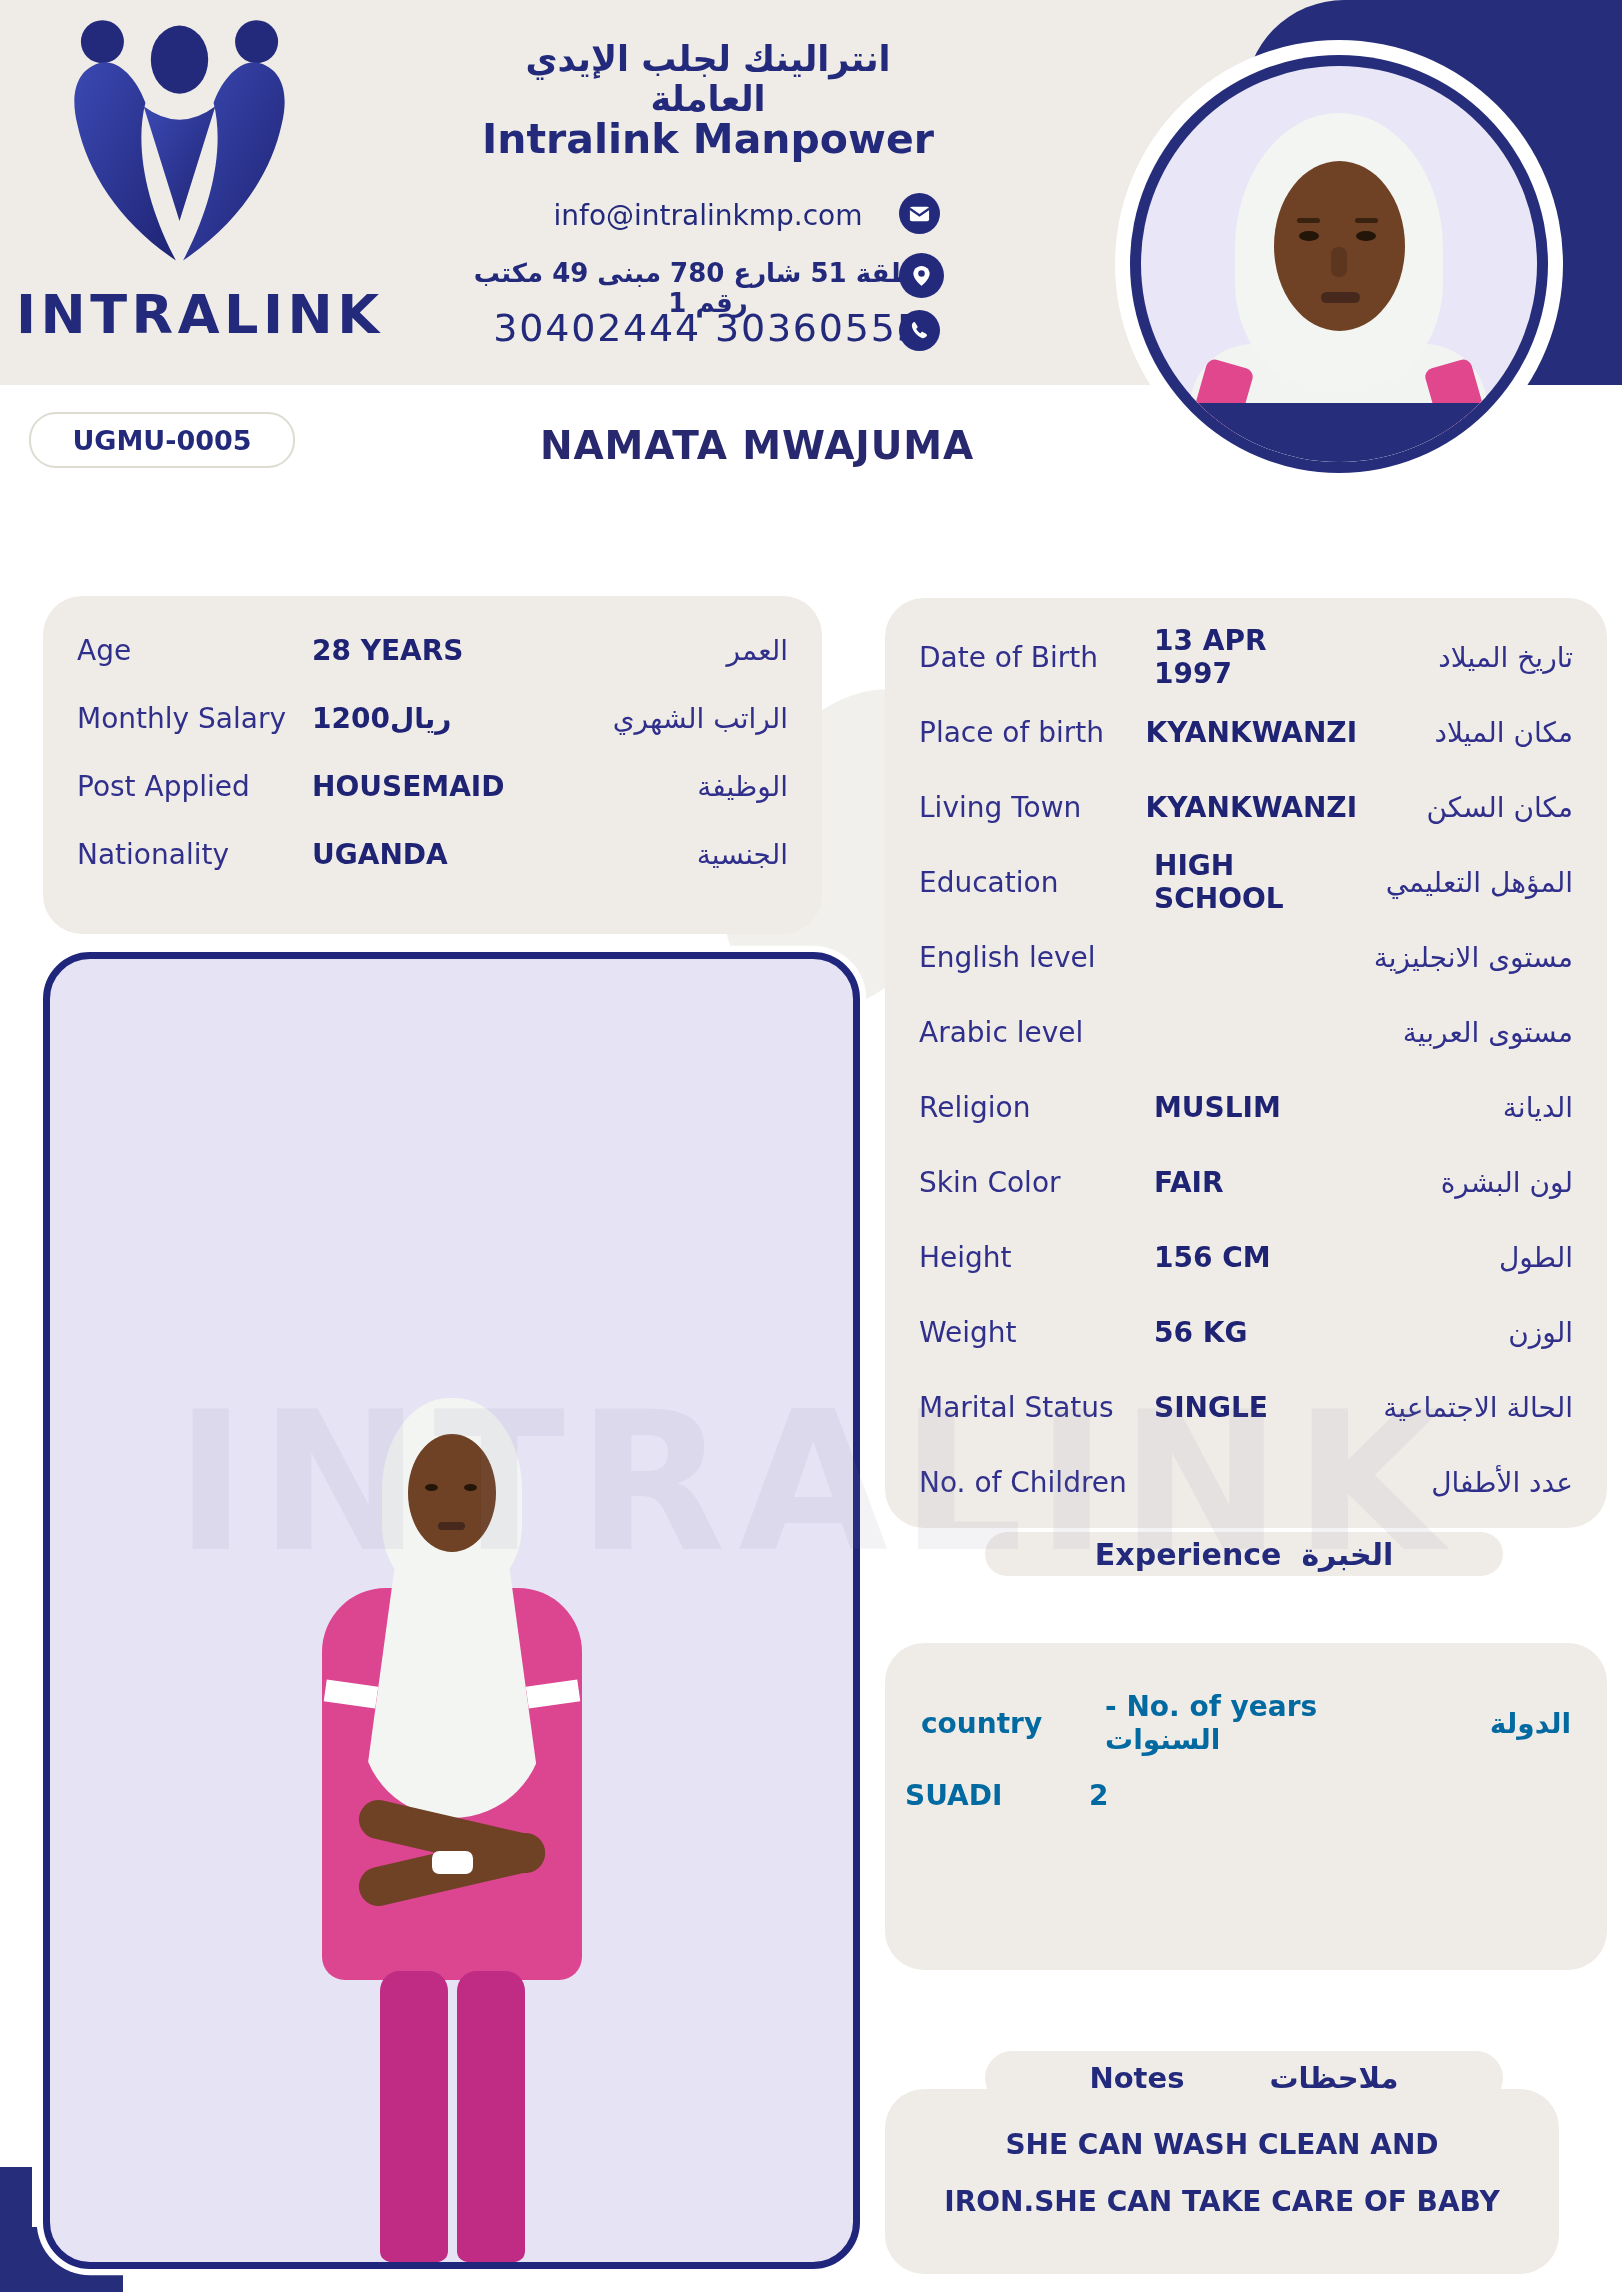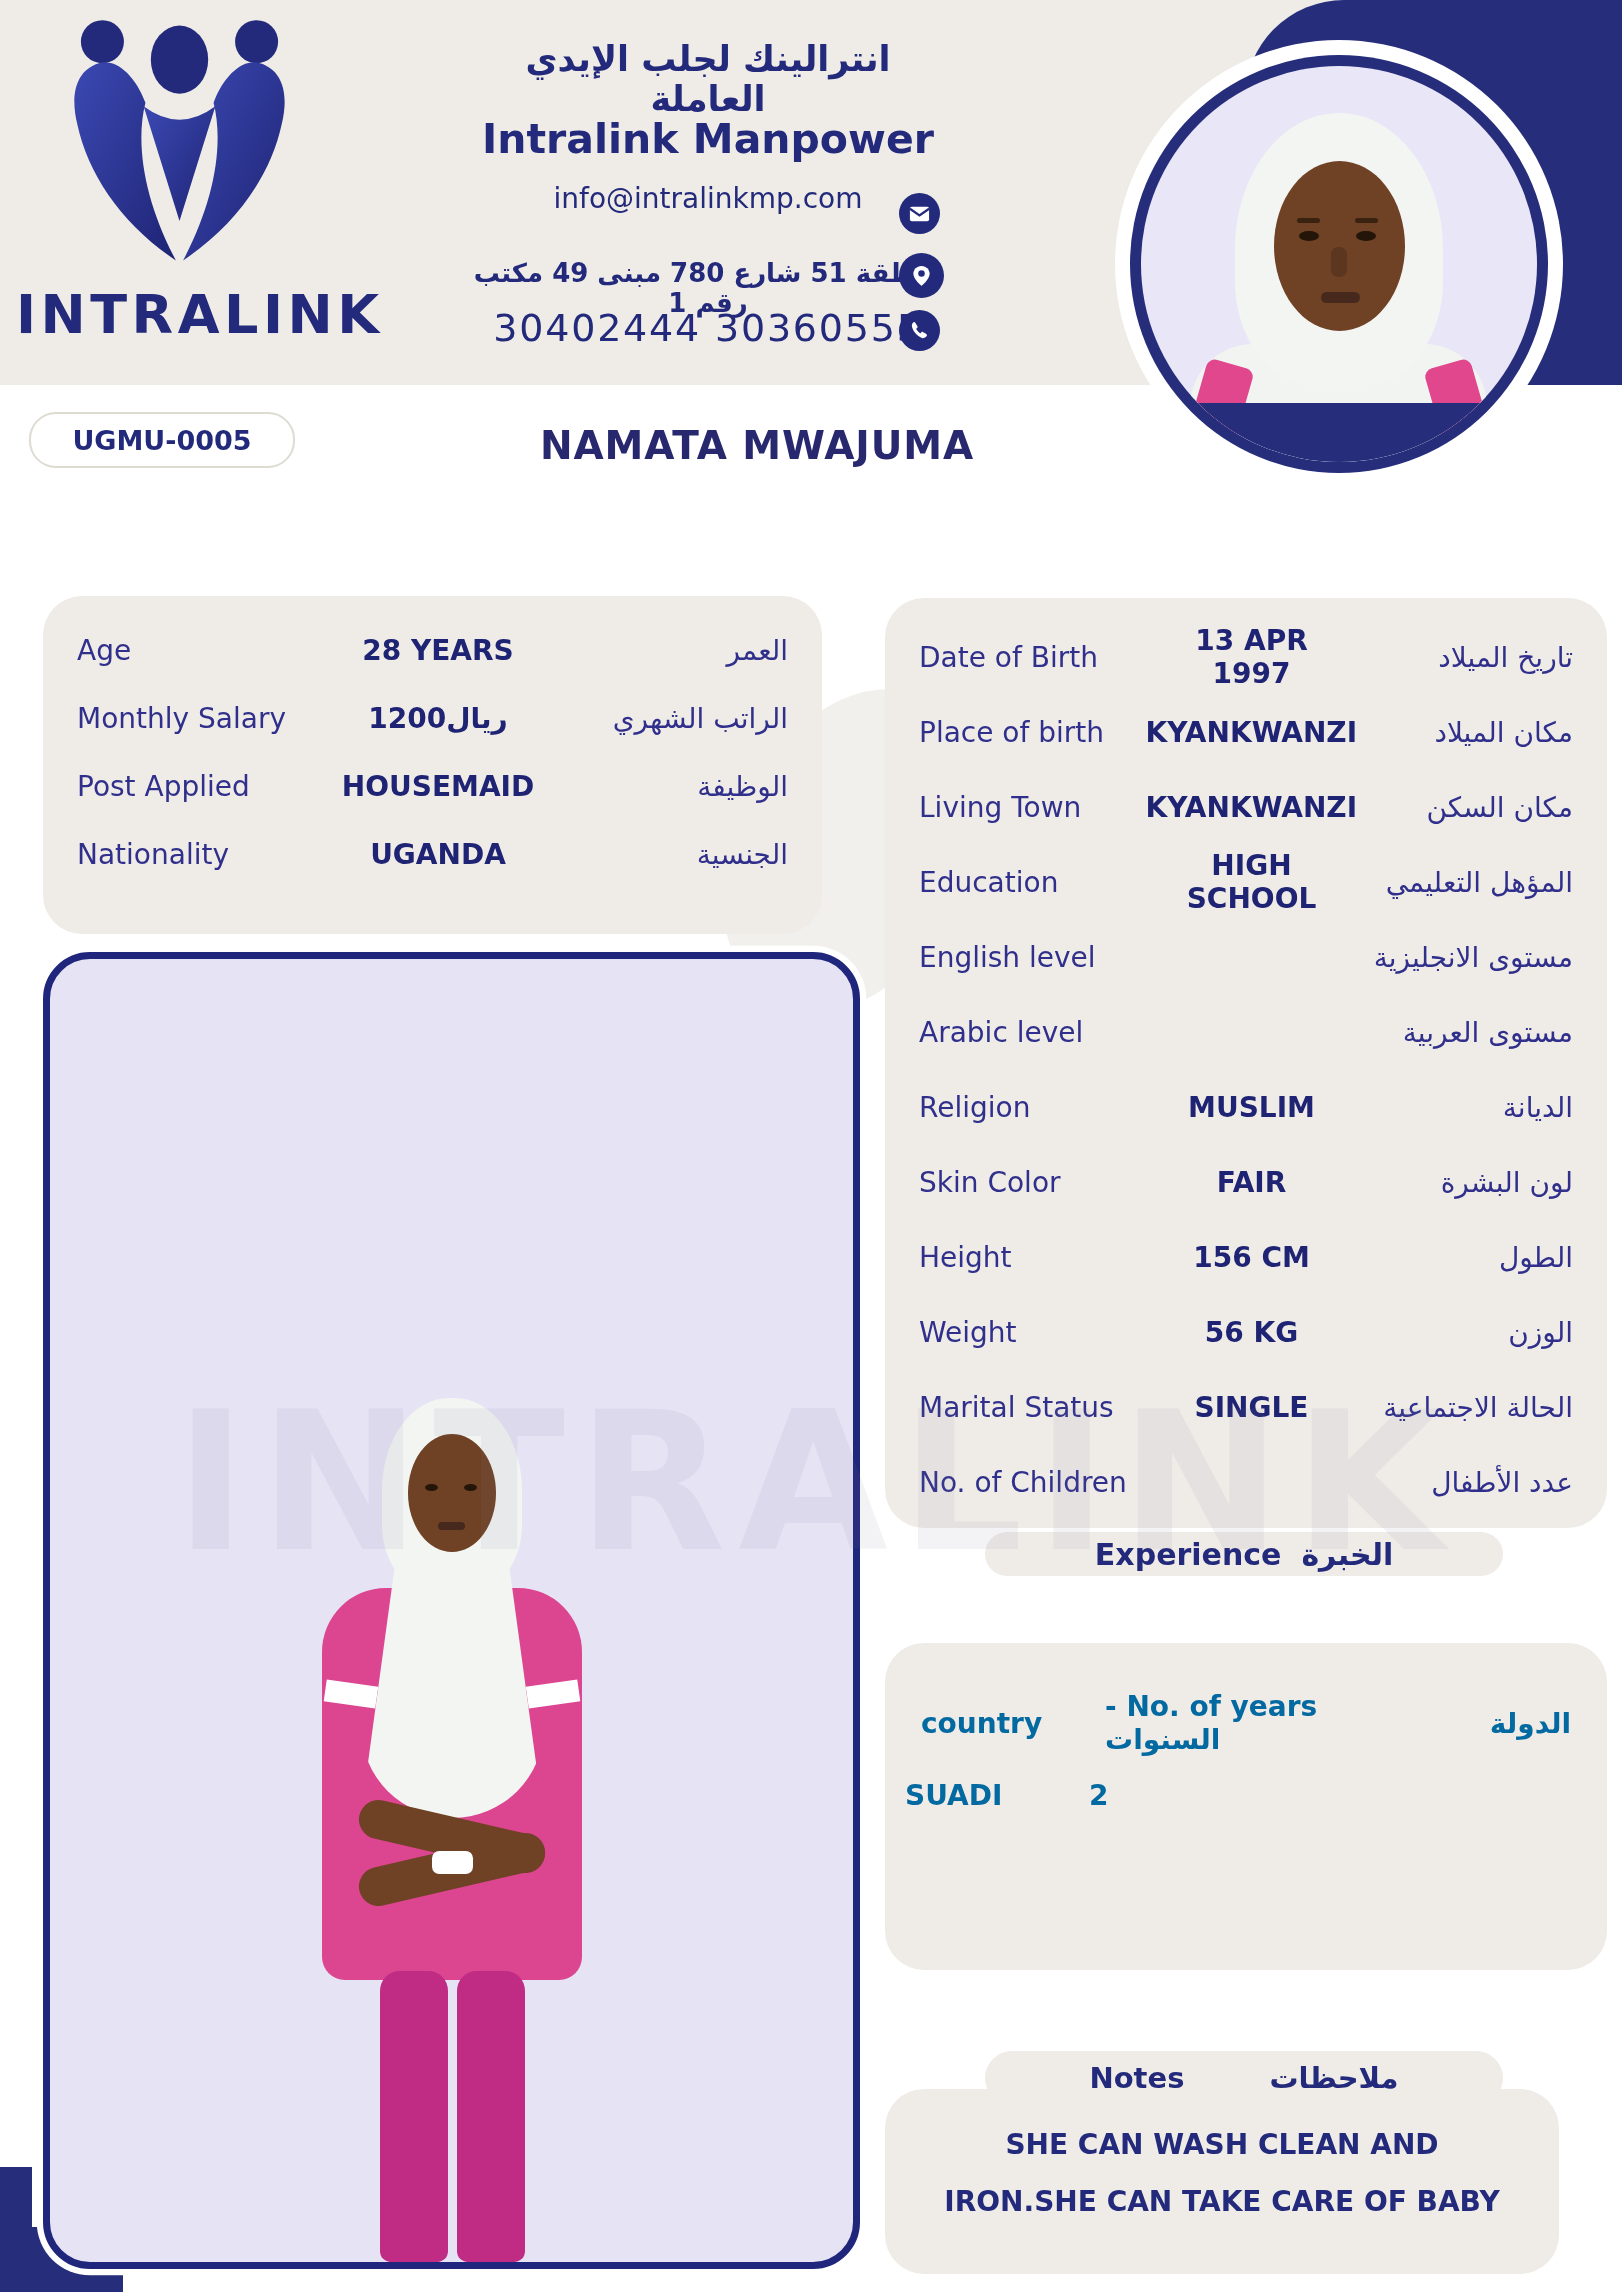--- a/index.html
+++ b/index.html
@@ -9,21 +9,21 @@
   
   .header-band{position:absolute;left:0;top:0;width:1623px;height:385px;background:#efece7;}
   .navy-block{position:absolute;left:1245px;top:0;width:378px;height:385px;background:#262d7b;
               border-radius:99px 0 0 99px;}
   .logo-icon{position:absolute;left:54px;top:12.5px;width:251px;height:269px;}
   .logo-word{position:absolute;left:16px;top:283px;width:313px;text-align:center;
              font-size:54px;font-weight:bold;letter-spacing:4.5px;color:#232a7c;}
   .hdr-center{position:absolute;left:466px;top:0;width:484px;text-align:center;}
   .hdr-ar-title{position:absolute;left:0;top:39px;width:484px;font-size:35px;font-weight:bold;direction:rtl;}
   .hdr-company{position:absolute;left:0;top:115px;width:484px;font-size:41px;font-weight:bold;}
-  .hdr-email{position:absolute;left:0;top:182px;width:484px;font-size:28px;}
+  .hdr-email{position:absolute;left:0;top:199px;width:484px;font-size:28px;}
   .hdr-address{position:absolute;left:0;top:258px;width:484px;font-size:26px;font-weight:bold;direction:rtl;}
   .hdr-phones{position:absolute;left:0;top:306px;width:484px;font-size:38px;letter-spacing:1.8px;}
   .hicon{position:absolute;width:41px;height:41px;border-radius:50%;background:#232a7c;
          display:flex;align-items:center;justify-content:center;}
   .hicon svg{width:23px;height:23px;}
   .hicon-mail{left:899px;top:193px;}
   .hicon-pin{left:899px;top:253px;width:45px;height:45px;}
   .hicon-phone{left:899px;top:310px;}
 
   
@@ -57,21 +57,21 @@
              font-size:39px;font-weight:bold;letter-spacing:0.9px;color:#28286e;}
 
   
   .card{position:absolute;background:#efece7;border-radius:39px;}
   .card-personal{left:43px;top:596px;width:779px;height:338px;padding-top:20.6px;box-sizing:border-box;}
   .card-details{left:885px;top:598px;width:722px;height:930px;padding-top:21.5px;box-sizing:border-box;}
   .info-row{display:flex;align-items:center;padding:0 34px;}
   .card-personal .info-row{height:68px;}
   .card-details .info-row{height:75px;}
   .info-row .lab{width:235px;font-size:28px;color:#30308c;}
-  .info-row .val{flex:1;text-align:center;font-size:28px;font-weight:bold;color:#1f2374;}
+  .info-row .val{flex:1;font-size:28px;font-weight:bold;color:#1f2374;}
   .info-row .ar{width:224px;text-align:right;font-size:28px;color:#30308c;direction:rtl;}
 
   
   .body-card{position:absolute;left:43px;top:952px;width:817px;height:1317px;background:#e6e3f5;
              border:7.2px solid #20267c;border-radius:47px;box-shadow:0 0 0 6.3px #ffffff;
              box-sizing:border-box;overflow:hidden;z-index:3;}
   .person{position:absolute;left:50%;bottom:0;transform:translateX(-50%);width:358px;height:864px;}
   .p-hijab{position:absolute;left:109px;top:0;width:140px;height:192px;background:#f3f5f2;
            border-radius:48% 48% 34% 34%;}
   .p-face{position:absolute;left:135px;top:36px;width:88px;height:118px;background:#6f4125;border-radius:50%;}

